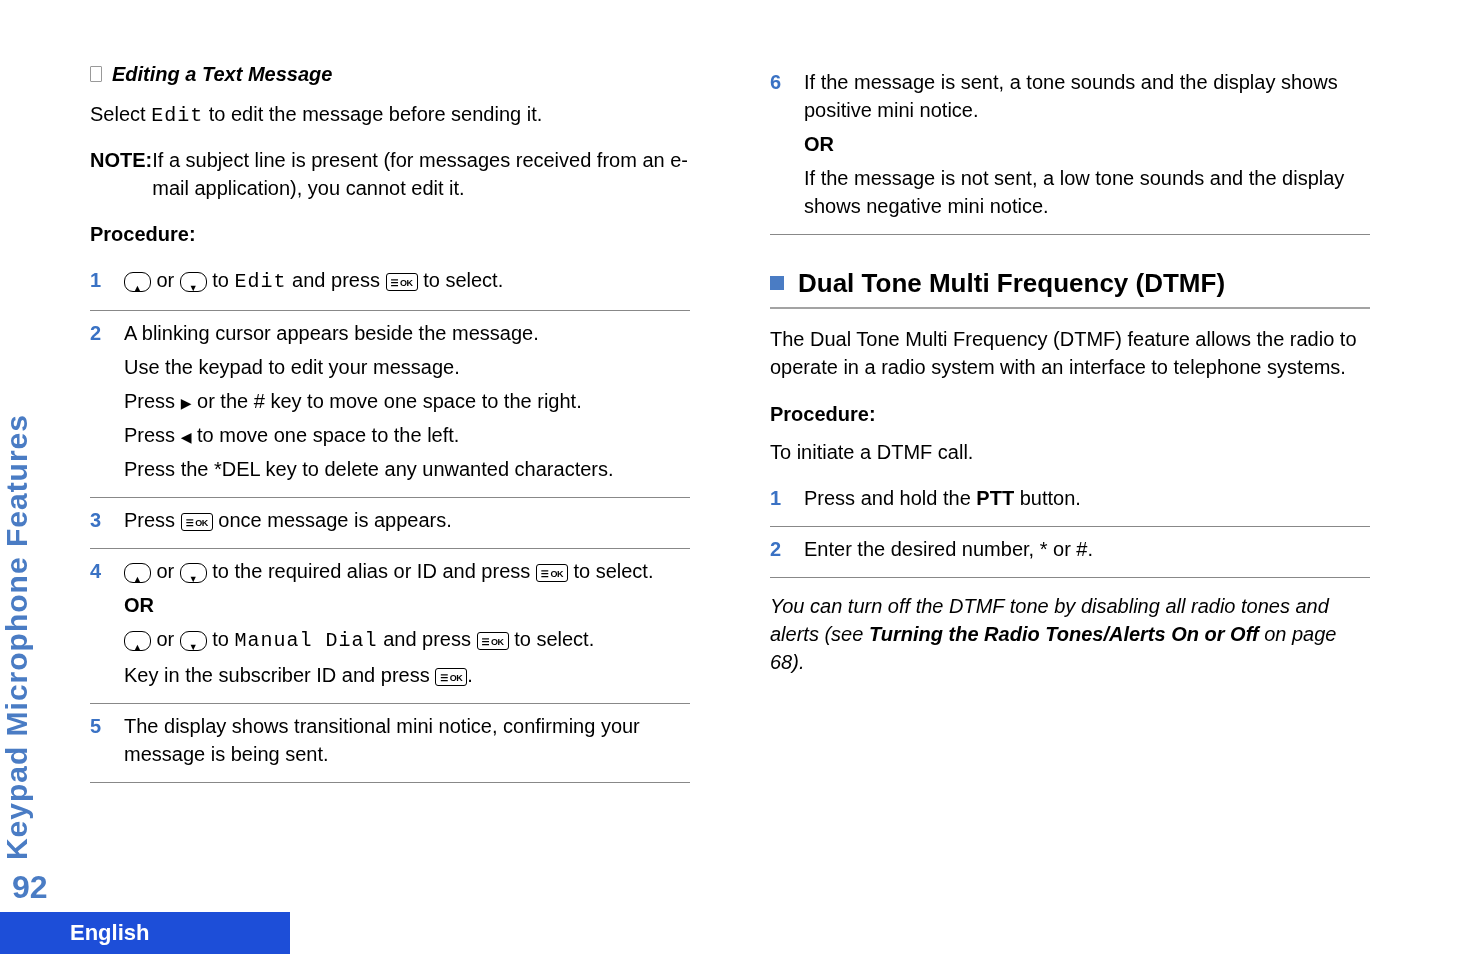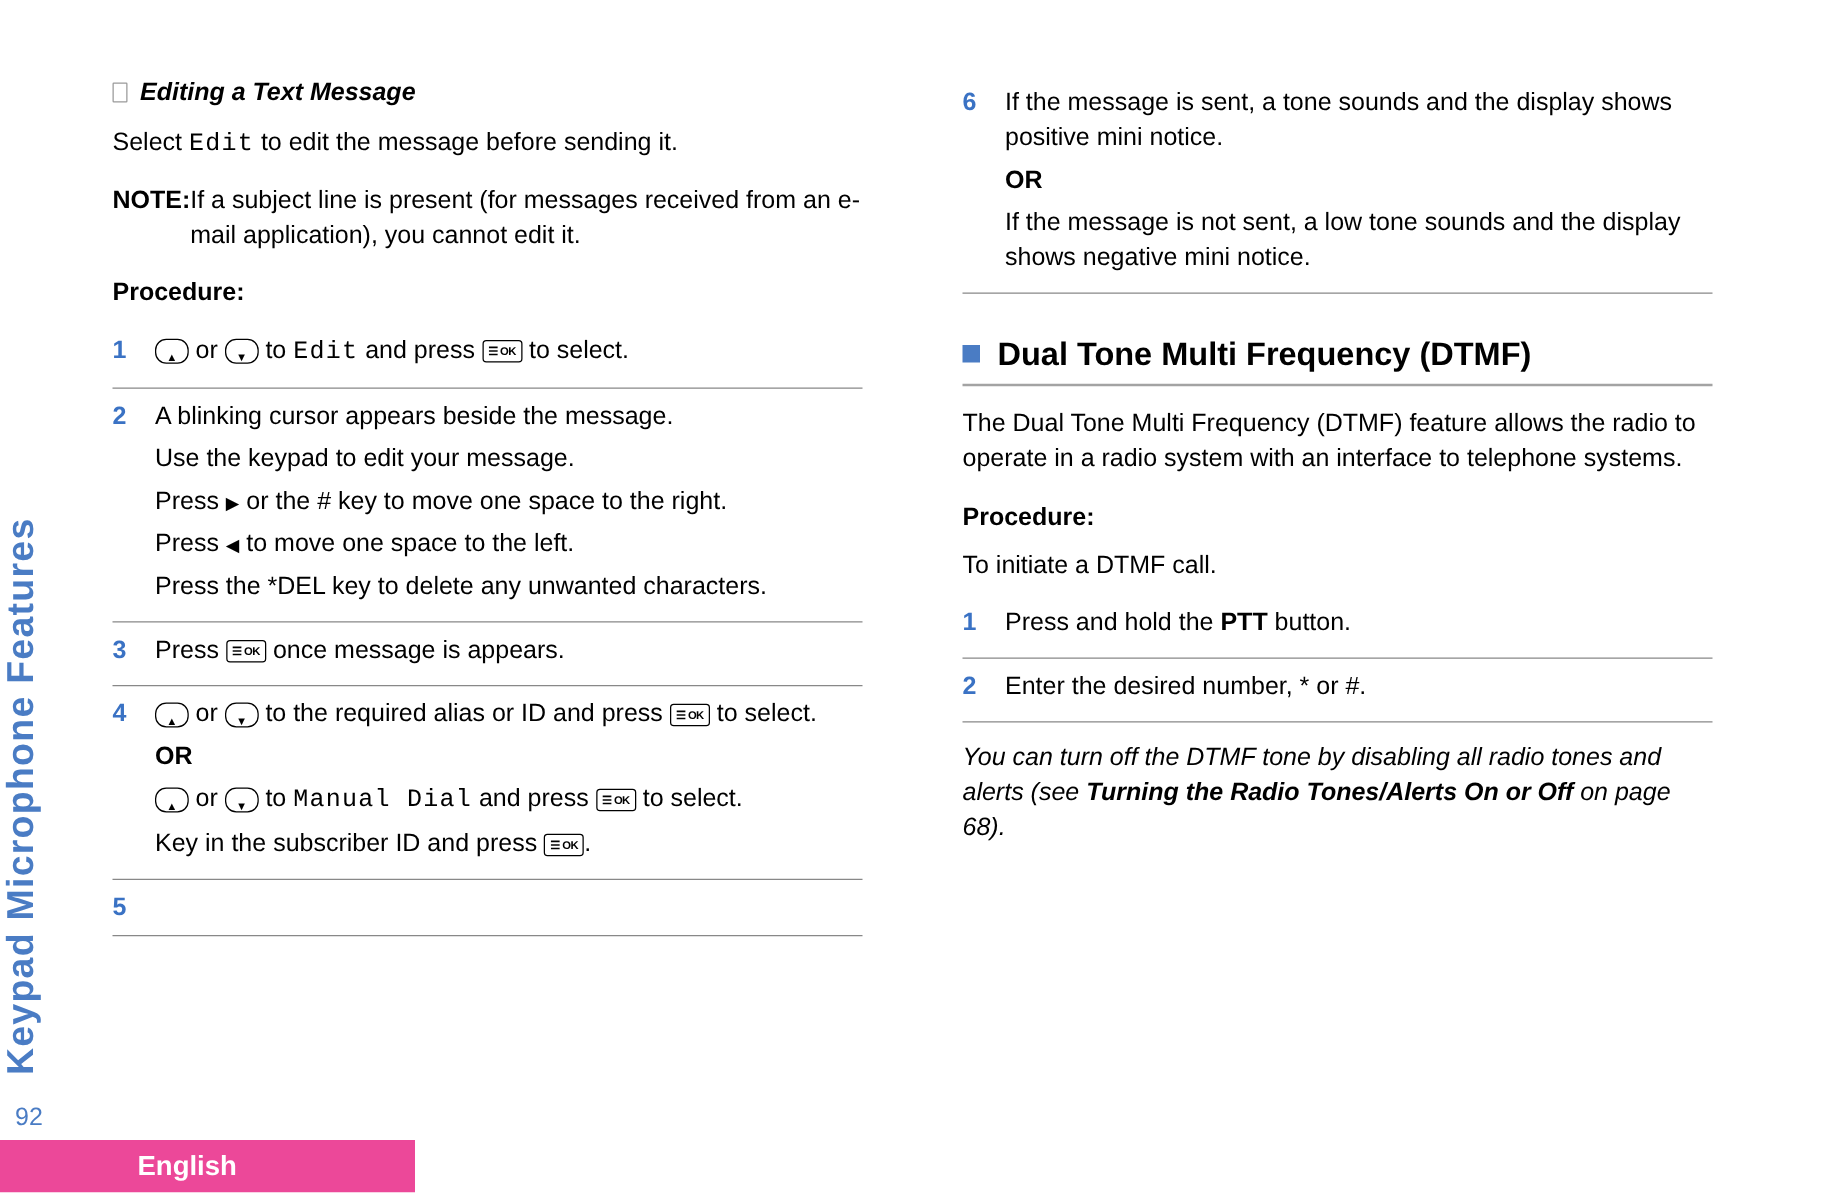--- a/index.html
+++ b/index.html
@@ -27,22 +27,22 @@
 .ok-btn { display: inline-block; border: 1.5px solid #000; border-radius: 3px; padding: 0 4px; font-size: 11px; font-weight: bold; vertical-align: middle; height: 18px; line-height: 16px; }
 .ok-btn::before { content: "☰ OK"; letter-spacing: -0.5px; font-size: 9px; }
 .tri-left::before { content: "◀"; font-size: 14px; }
 .tri-right::before { content: "▶"; font-size: 14px; }
 .section-head { display: flex; align-items: center; gap: 14px; border-bottom: 2px solid #a3a3a3; padding-bottom: 6px; margin: 30px 0 16px 0; }
 .section-square { width: 14px; height: 14px; background: #4a7cc4; }
 .section-title { font-weight: bold; font-size: 26px; }
 .italic-note { font-style: italic; margin-top: 14px; }
 .italic-note .b { font-weight: bold; font-style: italic; }
 .page-footer { position: absolute; bottom: 0; left: 0; width: 100%; }
-.page-num { font-size: 20px; font-weight: normal; color: #4a7cc4; padding-left: 12px; margin-bottom: 6px; }
-.lang-bar { background: #ec4899; color: #fff; font-weight: bold; font-size: 22px; padding: 8px 110px; width: 332px; }
+.page-num { font-size: 32px; font-weight: bold; color: #4a7cc4; padding-left: 12px; margin-bottom: 6px; }
+.lang-bar { background: #1d4ed8; color: #fff; font-weight: bold; font-size: 22px; padding: 8px 70px; width: 290px; }
 .orb { font-weight: bold; }
 </style>
 </head>
 <body>
 
 <div class="page">
   <div class="sidebar-left">
     <div class="vtext">Keypad Microphone Features</div>
   </div>
 
@@ -101,20 +101,23 @@
           <p class="orb">OR</p>
           <p>
             <span class="btn up"></span><span> or </span><span class="btn down"></span><span> to </span><span class="mono">Manual Dial</span><span> and press </span><span class="ok-btn"></span><span> to select.</span>
           </p>
           <p><span>Key in the subscriber ID and press </span><span class="ok-btn"></span><span>.</span></p>
         </div>
       </div>
 
       <div class="step">
         <div class="step-num">5</div>
+        <div class="step-body">
+          <p>The display shows transitional mini notice, confirming your message is being sent.</p>
+        </div>
       </div>
     </div>
 
     <div class="col">
       <div class="step">
         <div class="step-num">6</div>
         <div class="step-body">
           <p>If the message is sent, a tone sounds and the display shows positive mini notice.</p>
           <p class="orb">OR</p>
           <p>If the message is not sent, a low tone sounds and the display shows negative mini notice.</p>

